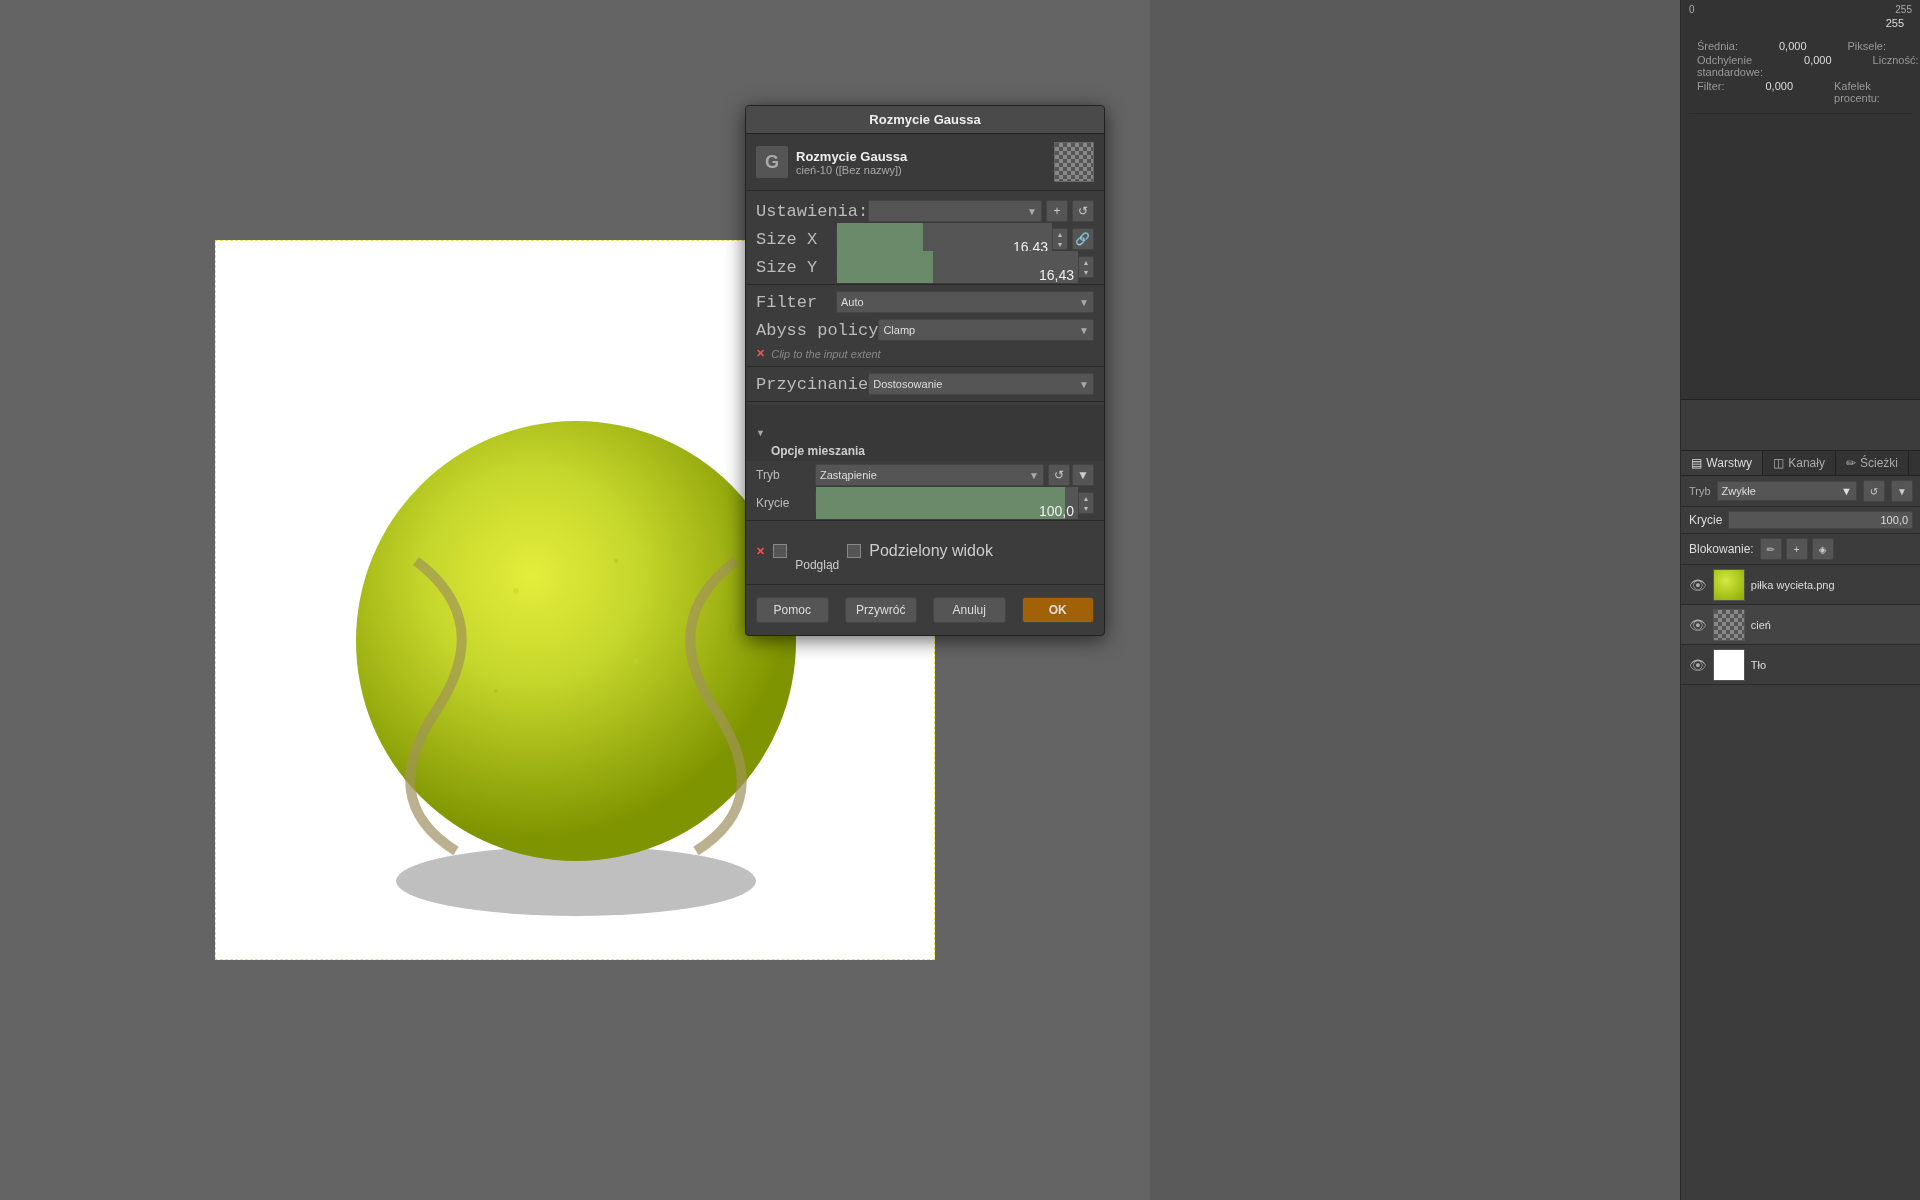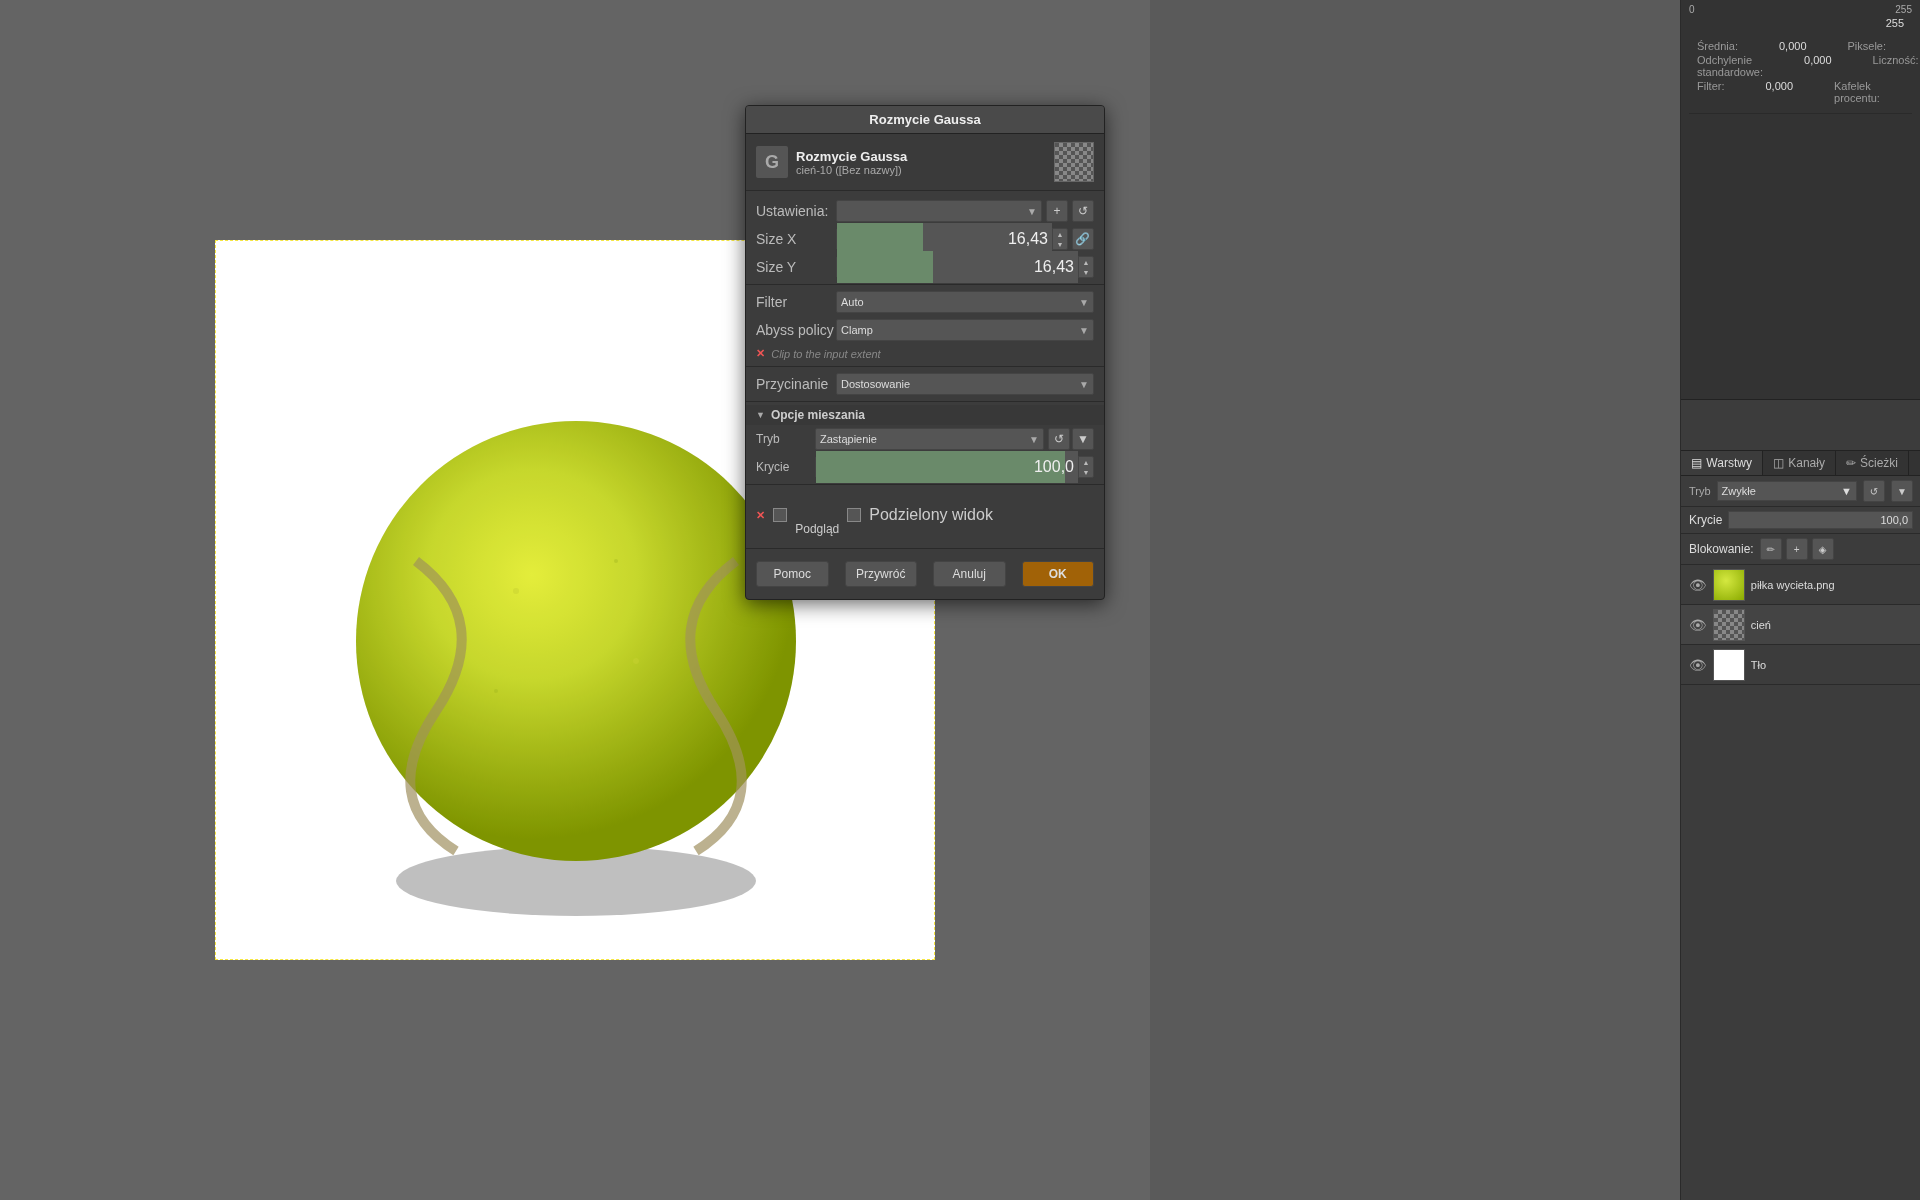--- a/index.html
+++ b/index.html
@@ -121,22 +121,23 @@
 
     .dialog-row {
       display: flex;
       align-items: center;
       padding: 3px 10px;
       min-height: 26px;
     }
 
     .dialog-row label {
       color: #bbb;
-      font-size: 14px;
+      font-size: 17px;
       min-width: 80px;
+      font-family: Liberation Mono, monospace;
     }
 
     .dialog-row .field-container {
       flex: 1;
       display: flex;
       align-items: center;
       gap: 4px;
     }
 
     .select-field {
@@ -180,23 +181,22 @@
       border: 1px solid #444;
       border-radius: 2px;
       height: 22px;
     }
 
     .number-input-bar {
       flex: 1;
       background: linear-gradient(to right, #6a8a6a 0%, #6a8a6a 40%, #555 40%);
       height: 100%;
       display: flex;
-      align-items: center;
       padding: 16px 4px;
-      font-size: 16px;
+      font-size: 14px;
       color: #eee;
       justify-content: flex-end;
       padding-right: 4px;
     }
 
     .number-spinner {
       display: flex;
       flex-direction: column;
       border-left: 1px solid #444;
       height: 100%;
@@ -248,20 +248,21 @@
 
     .collapse-icon {
       color: #aaa;
       font-size: 9px;
     }
 
     .section-title {
       color: #ccc;
       font-size: 12px;
       font-weight: bold;
+      margin-top: 36px;
     }
 
     .blend-row {
       display: flex;
       align-items: center;
       padding: 3px 10px;
       gap: 4px;
     }
 
     .blend-label {

